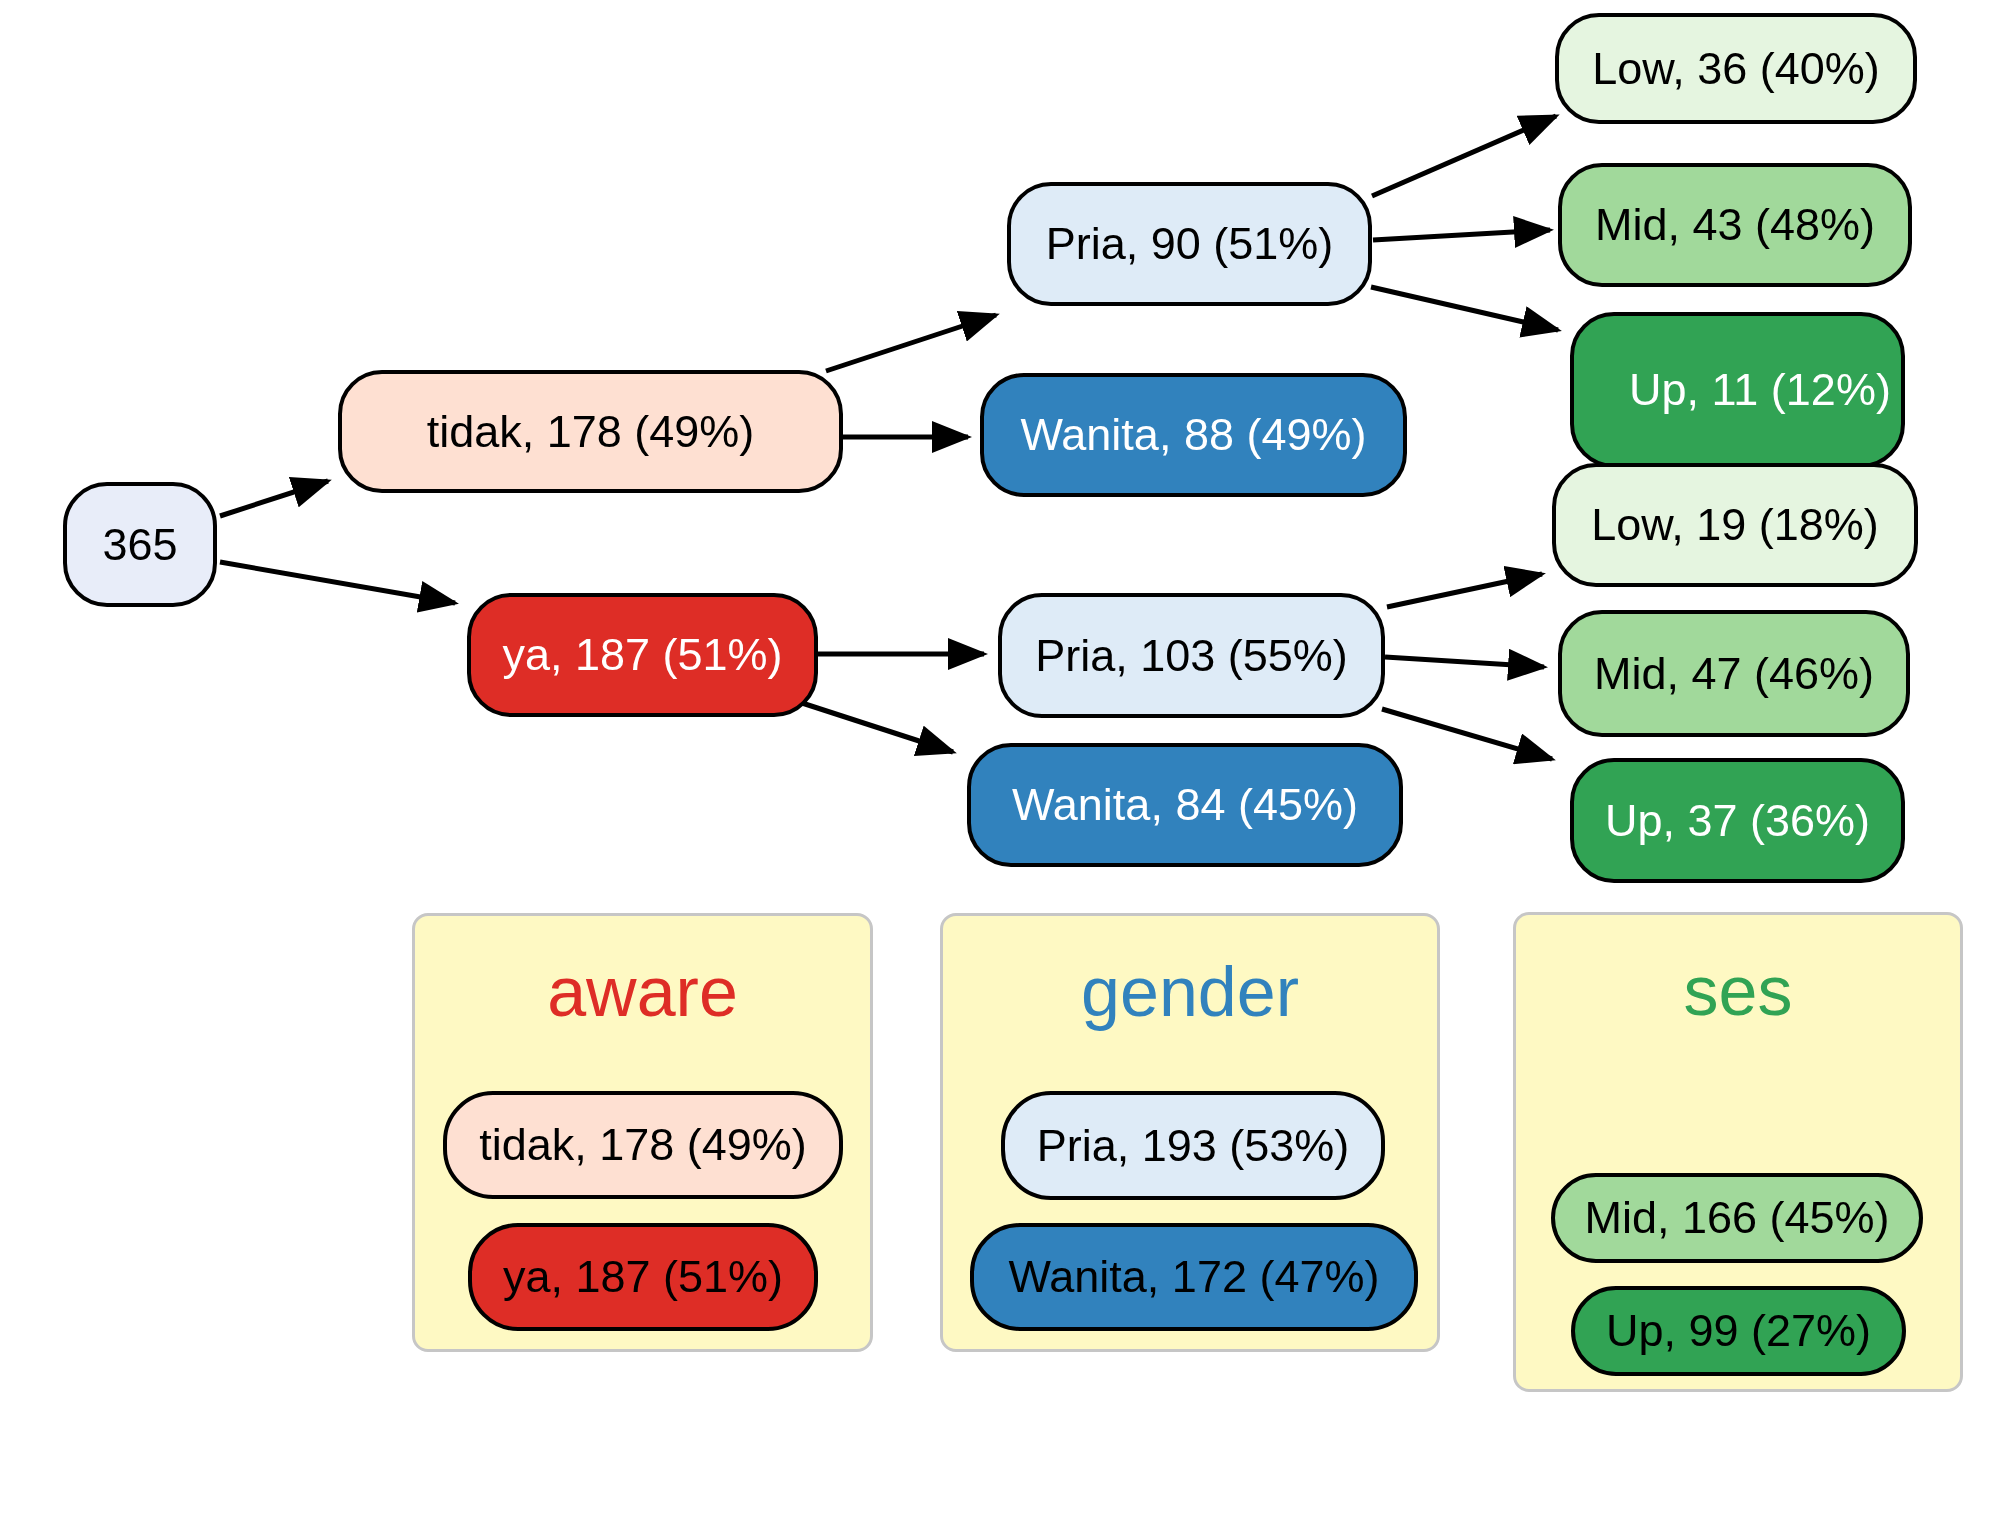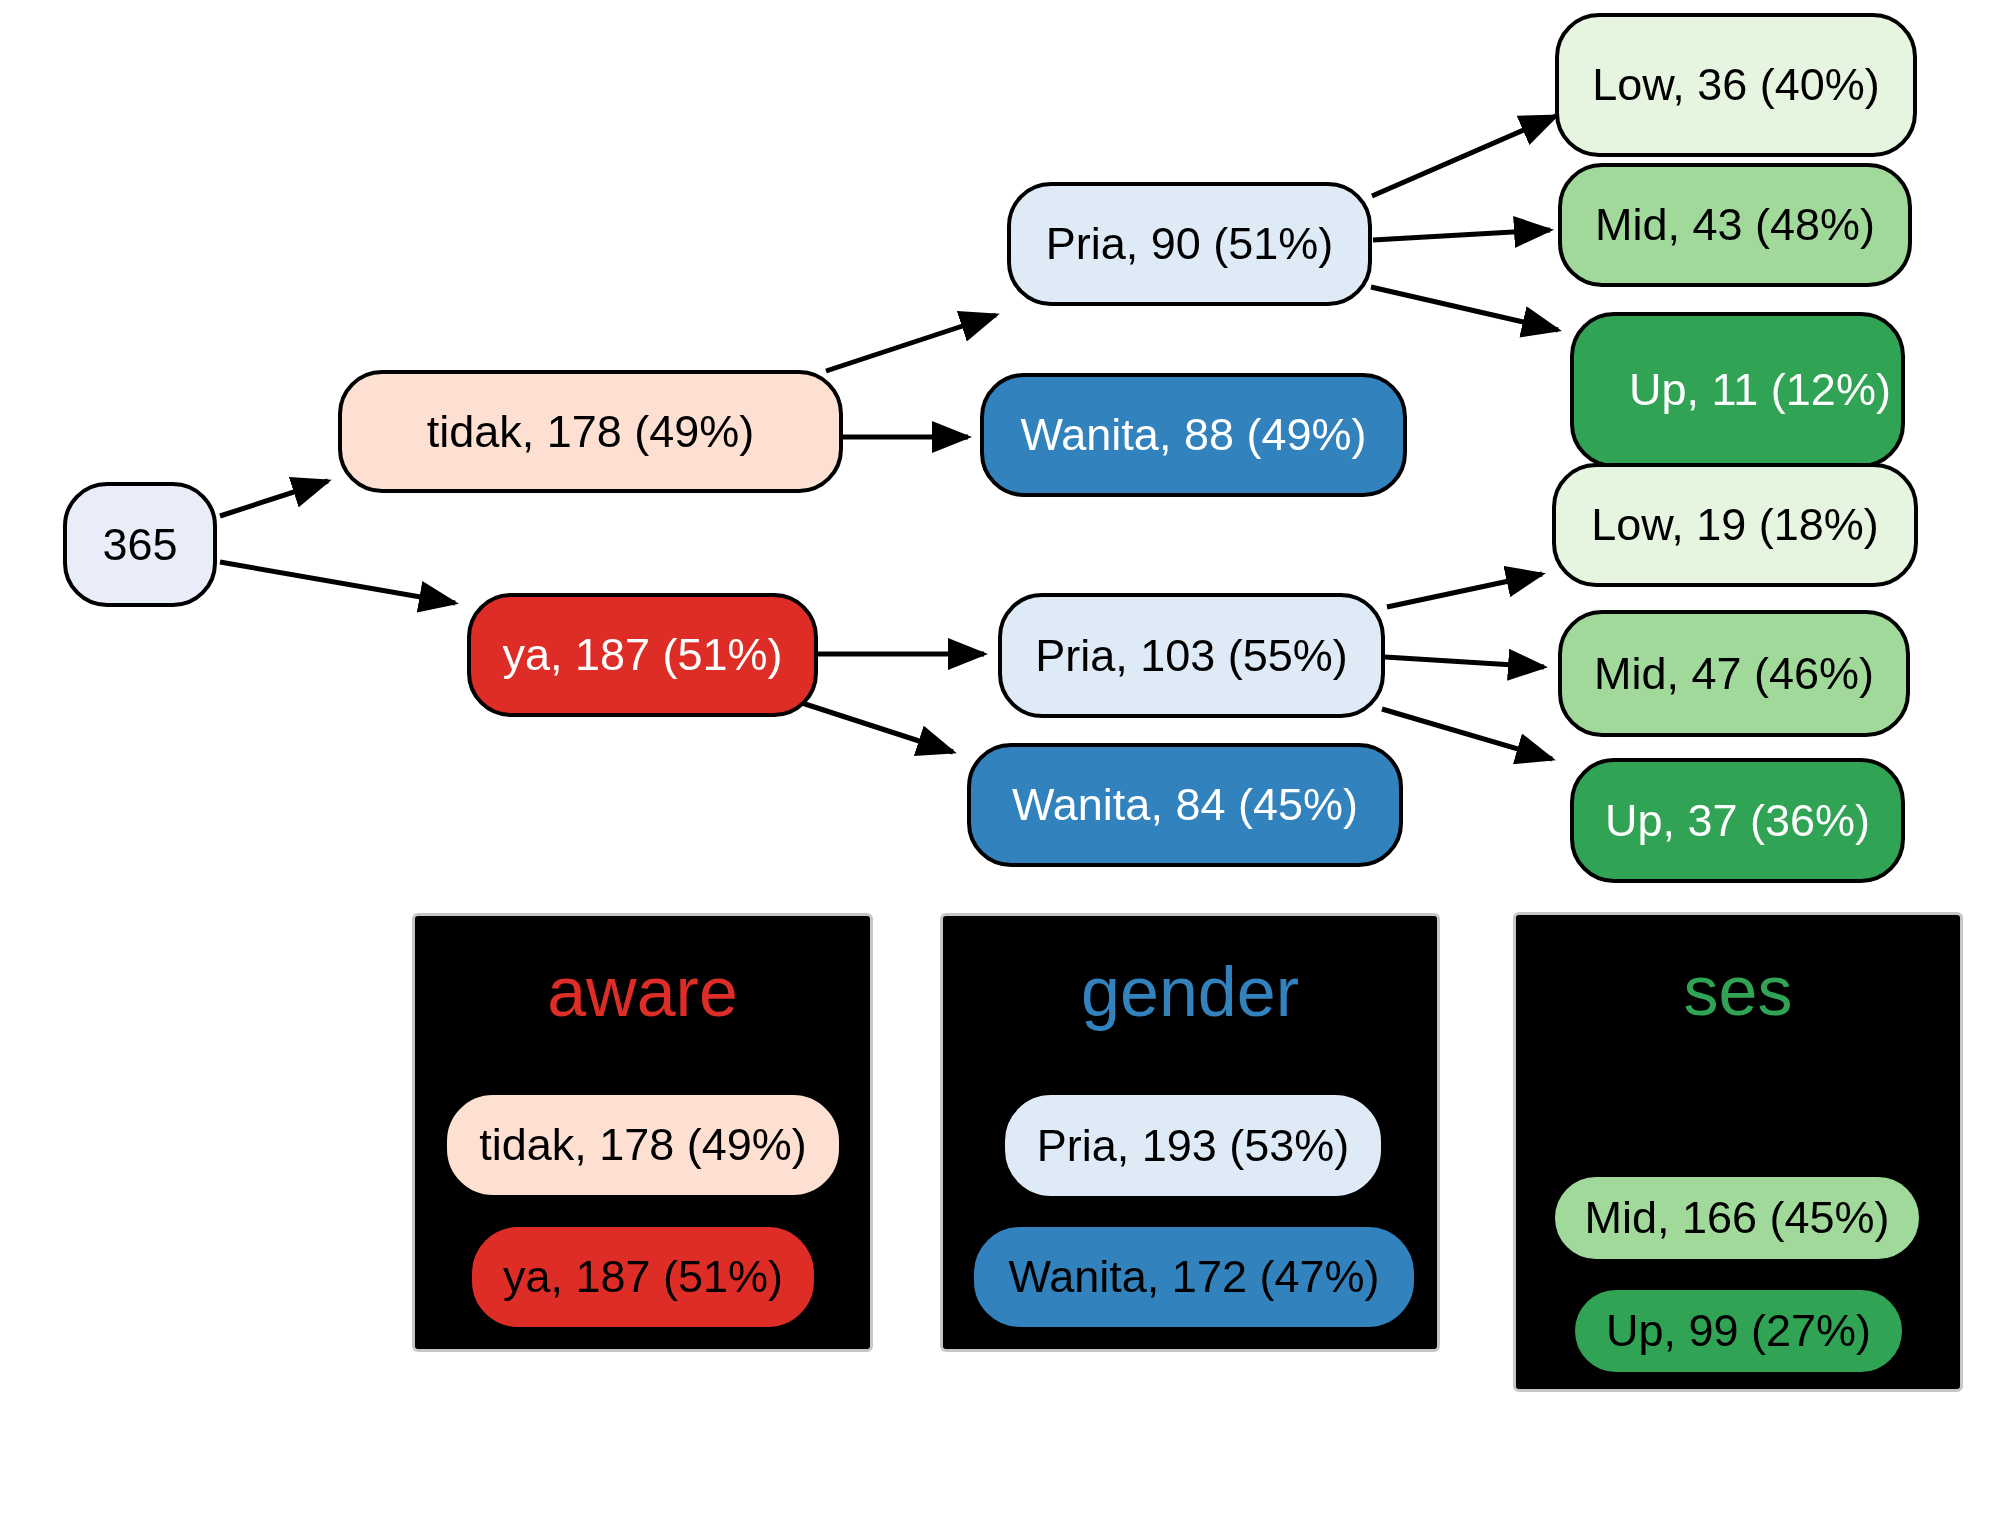--- a/index.html
+++ b/index.html
@@ -44,22 +44,22 @@
   .fill-lightblue { background: #DEEBF7; }
   .fill-blue  { background: #3182BD; }
   .fill-lightgreen { background: #E5F5E0; }
   .fill-midgreen   { background: #A1D99B; }
   .fill-green { background: #31A354; }
 
   .panel {
     position: absolute;
     box-sizing: border-box;
     border: 3px solid #C6C6C6;
-    border-radius: 6px;
-    background: #000000;
+    border-radius: 16px;
+    background: #fef9c3;
   }
   .panel-title {
     position: absolute;
     left: 0; right: 0;
     top: 36px;
     text-align: center;
     font-size: 70px;
     font-weight: 400;
   }
   .title-aware  { color: #DE2D26; }
@@ -110,21 +110,21 @@
   <div class="node fill-red text-white" style="left:467px; top:593px; width:351px; height:124px;">ya, 187 (51%)</div>
 
   <div class="node fill-lightblue" style="left:1007px; top:182px; width:365px; height:124px;">Pria, 90 (51%)</div>
 
   <div class="node fill-blue text-white" style="left:980px; top:373px; width:427px; height:124px;">Wanita, 88 (49%)</div>
 
   <div class="node fill-lightblue" style="left:998px; top:593px; width:387px; height:125px;">Pria, 103 (55%)</div>
 
   <div class="node fill-blue text-white" style="left:967px; top:743px; width:436px; height:124px;">Wanita, 84 (45%)</div>
 
-  <div class="node fill-lightgreen" style="left:1555px; top:13px; width:362px; height:144px;">Low, 36 (40%)</div>
+  <div class="node fill-lightgreen" style="left:1555px; top:13px; width:362px; height:111px;">Low, 36 (40%)</div>
 
   <div class="node fill-midgreen" style="left:1558px; top:163px; width:354px; height:124px;">Mid, 43 (48%)</div>
 
   <div class="node fill-green text-white" style="left:1570px; top:312px; width:335px; height:156px;padding-left:45px;">Up, 11 (12%)</div>
 
   <div class="node fill-lightgreen" style="left:1552px; top:463px; width:366px; height:124px;">Low, 19 (18%)</div>
 
   <div class="node fill-midgreen" style="left:1558px; top:610px; width:352px; height:127px;">Mid, 47 (46%)</div>
 
   <div class="node fill-green text-white" style="left:1570px; top:758px; width:335px; height:125px;">Up, 37 (36%)</div>

